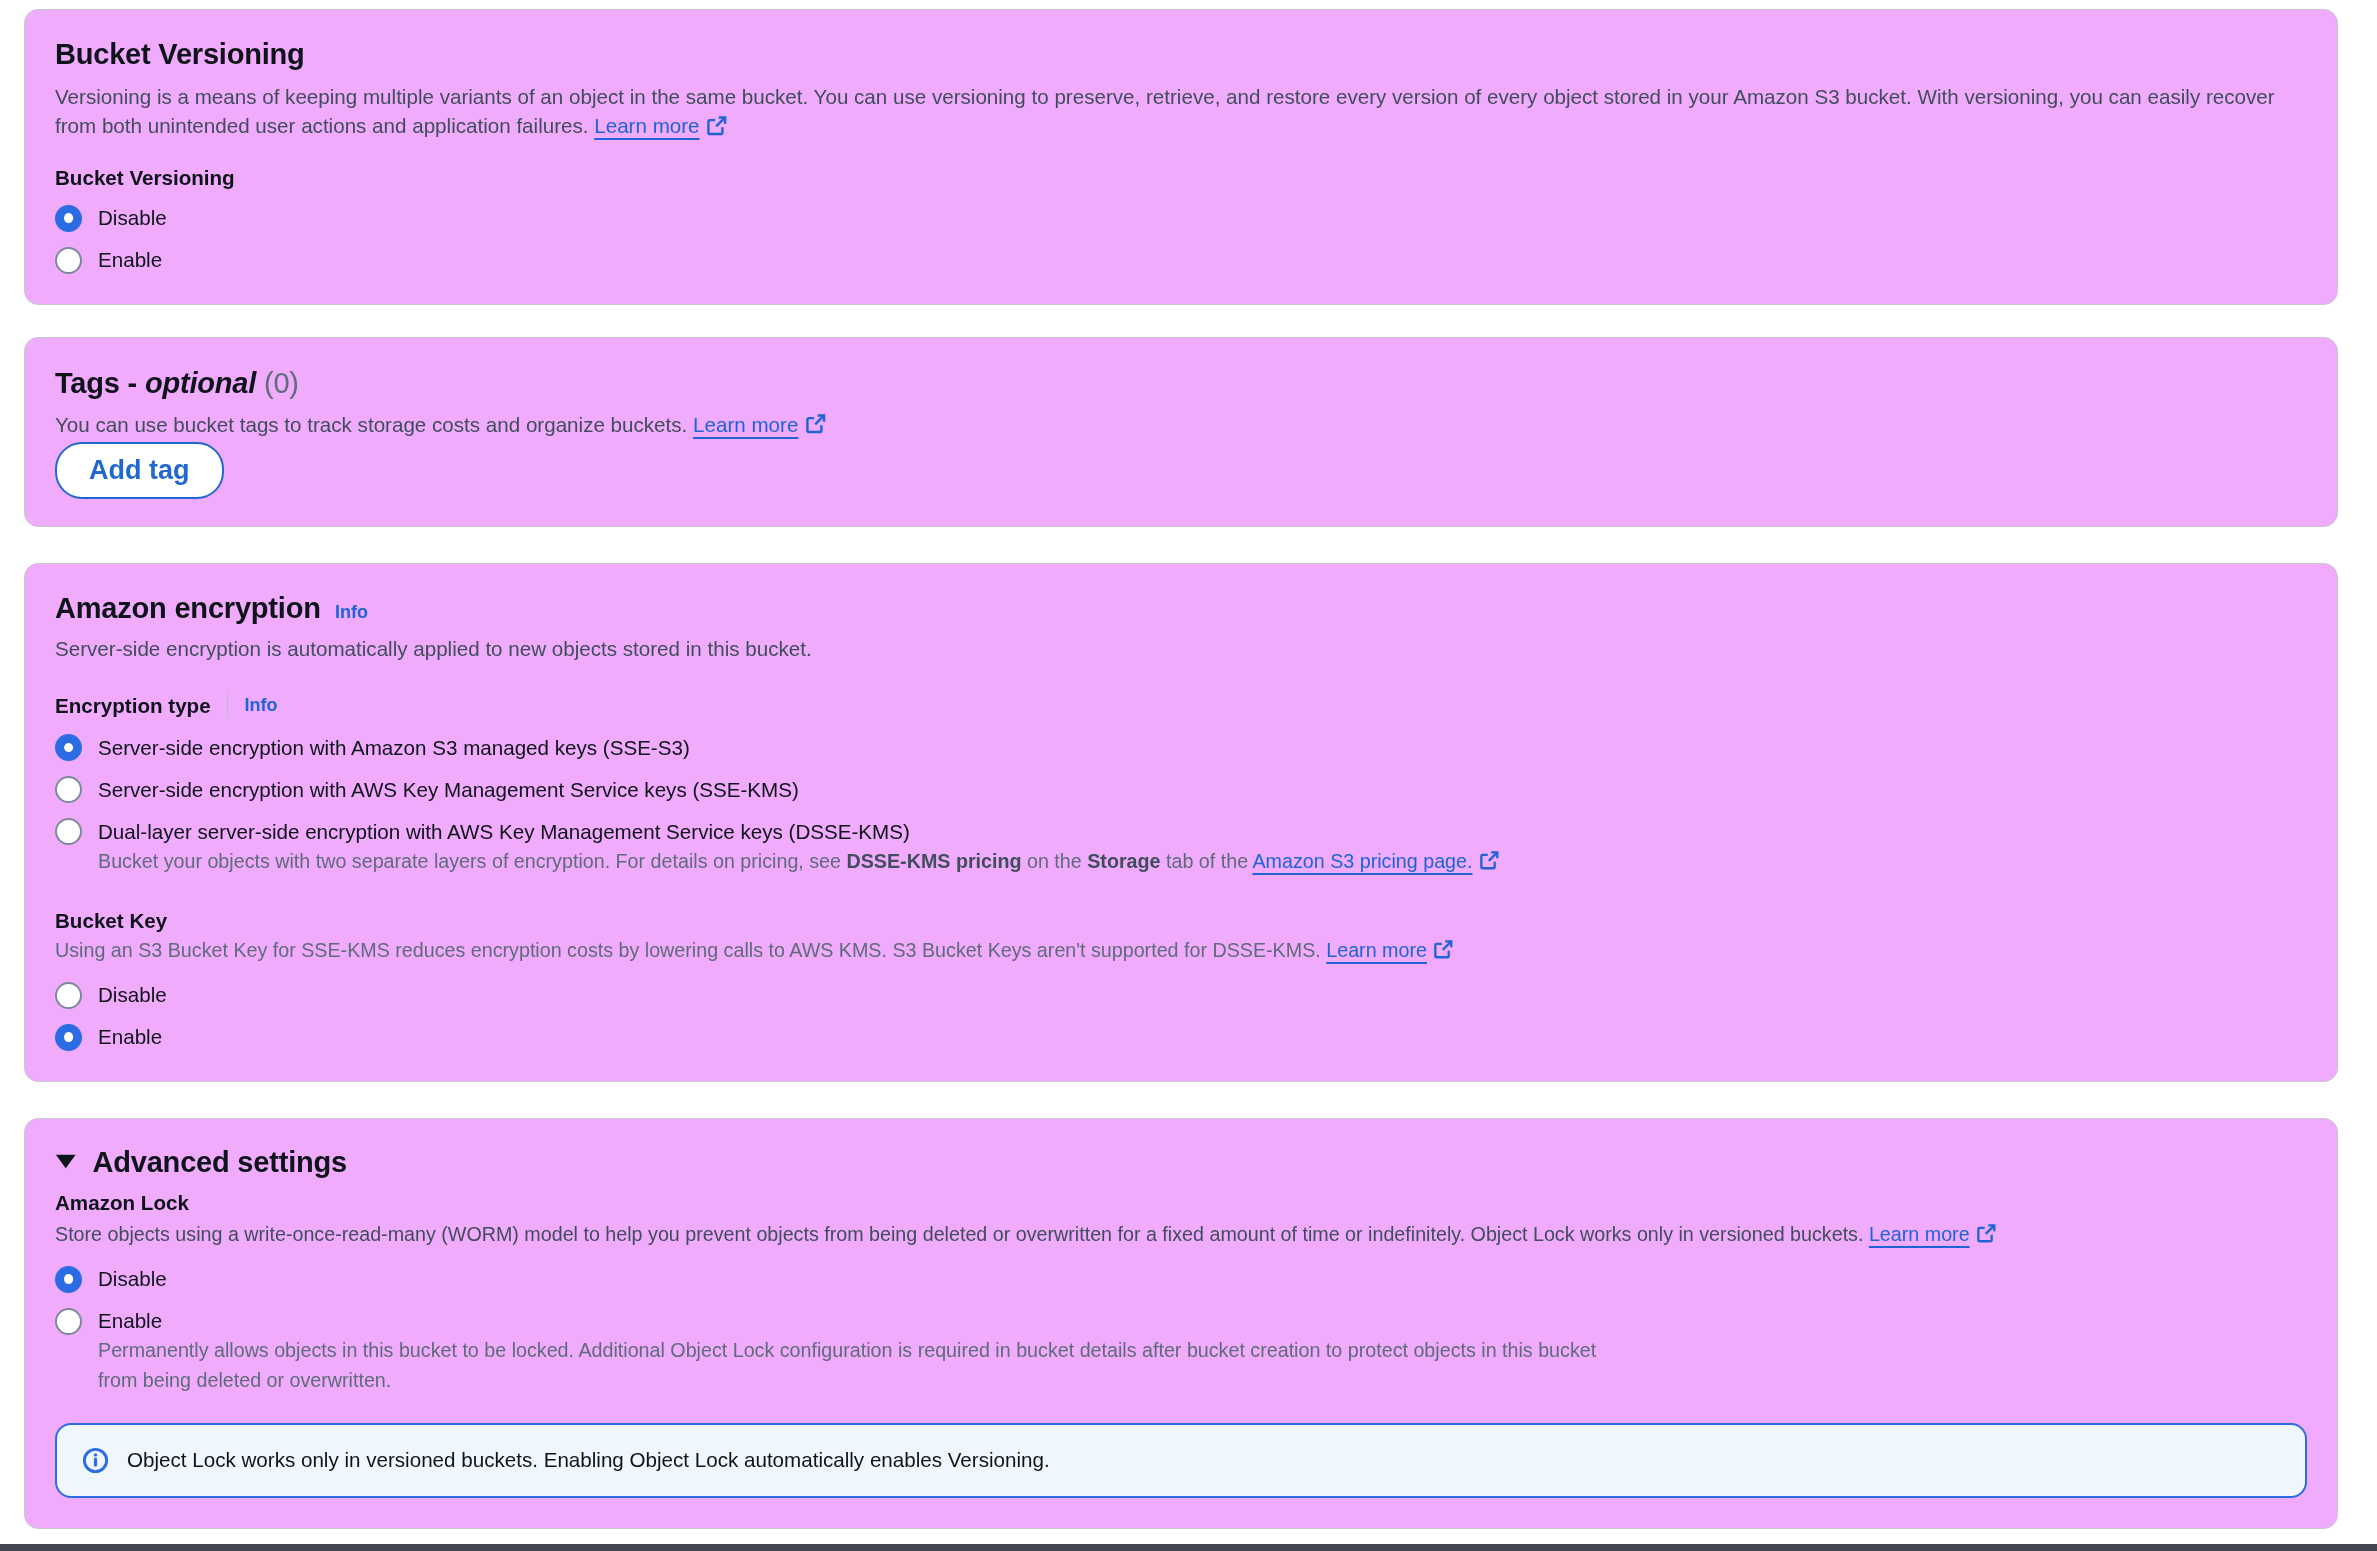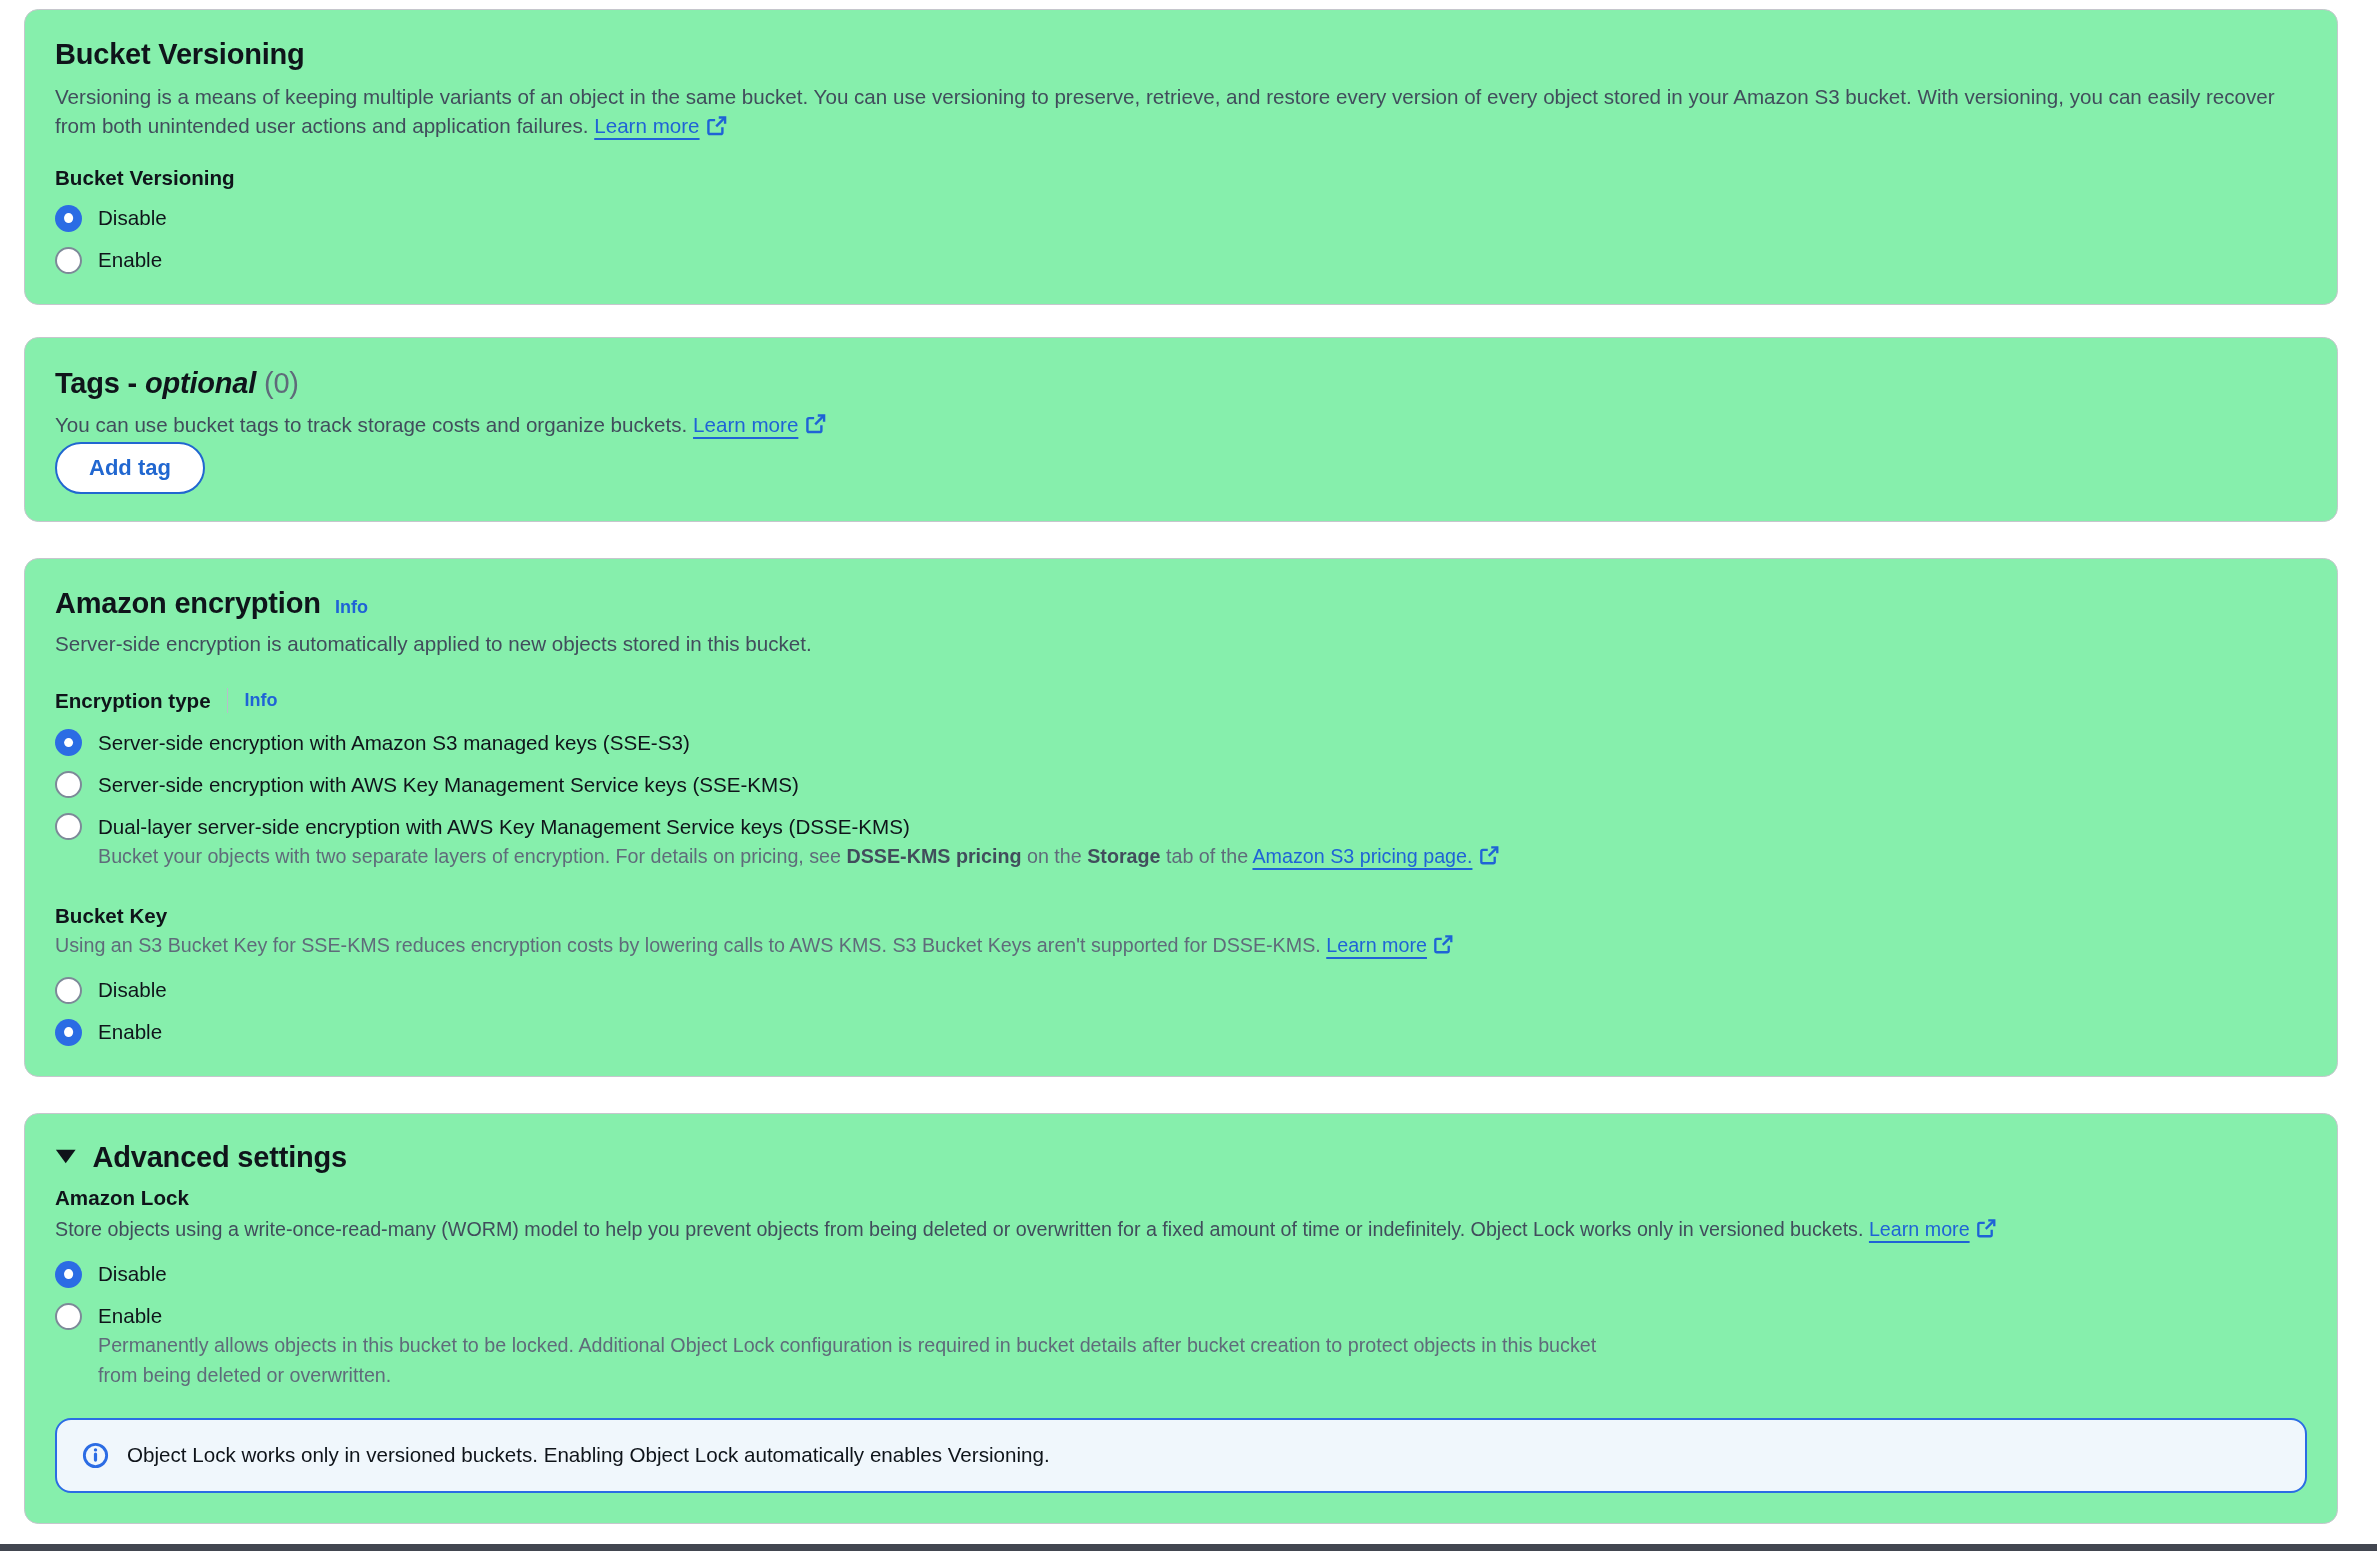--- a/index.html
+++ b/index.html
@@ -3,21 +3,21 @@
 <meta charset="utf-8">
 <style>
   html,body{margin:0;padding:0;background:#ffffff;}
   body{
     width:2377px;height:1552px;position:relative;overflow:hidden;
     font-family:"Liberation Sans","DejaVu Sans",sans-serif;
     color:#0f141a;
   }
   .page{padding:9px 39px 0 24px;box-sizing:border-box;}
   .card{
-    background:#86efac;border:1.8px solid #c6c6cd;border-radius:14.3px;
+    background:#f0abfc;border:1.8px solid #c6c6cd;border-radius:14.3px;
     padding:23px 30px 27px 30px;margin-bottom:27px;box-sizing:border-box;
   }
   h2{font-size:29px;font-weight:700;margin:5.4px 0 10.7px 0;letter-spacing:-0.2px;color:#0f141a;}
   .title-row{display:flex;align-items:baseline;gap:14.3px;}
   .info-link{color:#1f63d6;font-size:18px;font-weight:700;text-decoration:none;cursor:pointer;}
   .desc{font-size:20.6px;line-height:1.42;color:#414d5c;margin:0 0 23px 0;max-width:2270px;}
   .desc.tight{margin-bottom:0;}
   a.learn-more{color:#1f63d6;text-decoration:underline;text-underline-offset:4.5px;text-decoration-thickness:1.8px;cursor:pointer;white-space:nowrap;}
   .ext-icon{display:inline-block;vertical-align:-2.7px;margin-left:6.3px;color:#1f63d6;}
   .field-label{font-size:20.6px;font-weight:700;color:#0f141a;margin:5.4px 0 14.3px 0;}
@@ -32,21 +32,21 @@
   .radio.checked::after{
     content:"";position:absolute;width:9.8px;height:9.8px;border-radius:50%;
     background:#fff;top:50%;left:50%;transform:translate(-50%,-50%);
   }
   .radio-label{font-size:20.6px;color:#0f141a;margin-left:16px;}
   .sub-desc{font-size:19.7px;line-height:1.5;color:#5f6b7a;margin:-5.4px 0 16px 43px;}
   .sub-desc b{font-weight:700;color:#414d5c;}
   .empty-text{font-size:20.6px;color:#0f141a;margin:50px 0 27px 0;}
   .btn-outline{
     display:inline-block;border:2.7px solid #2167d0;border-radius:27px;background:#fff;
-    color:#2167d0;font-size:22px;font-weight:700;padding:10.7px 32px;cursor:pointer;
+    color:#2167d0;font-size:27px;font-weight:700;padding:10.7px 32px;cursor:pointer;
     font-family:inherit;
   }
   .caret-icon{display:inline-block;margin-right:16px;color:#0f141a;}
   .adv-header{display:flex;align-items:center;margin:3.6px 0 12.5px 0;cursor:pointer;}
   .adv-header h2{margin:0;}
   .alert{
     display:flex;align-items:center;gap:18px;
     border:2.7px solid #2b6ce4;border-radius:16px;background:#f0f7fc;
     padding:21.5px 25px;box-sizing:border-box;
   }

